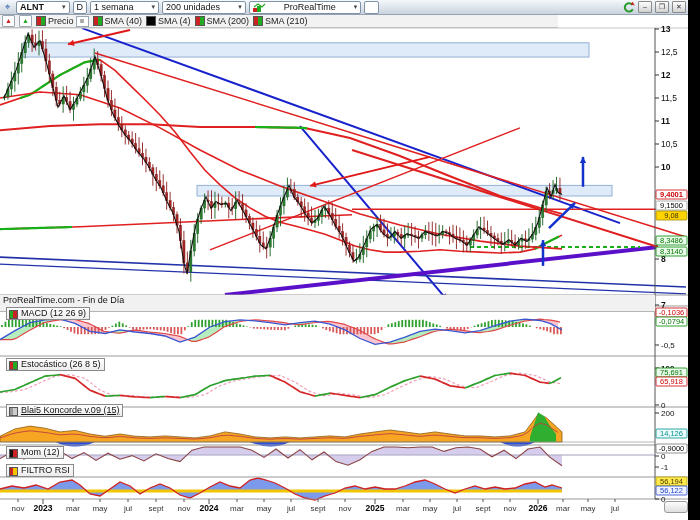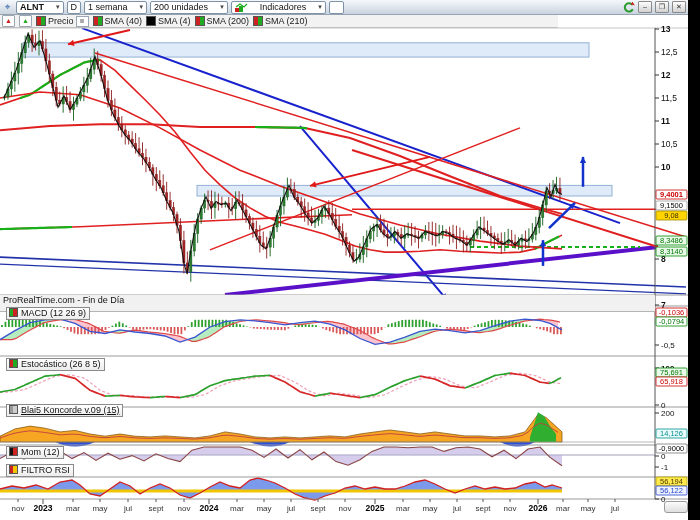--- a/index.html
+++ b/index.html
@@ -5,37 +5,37 @@
   html,body{margin:0;padding:0;background:#000;}
   .win{position:relative;width:700px;height:520px;background:#fff;overflow:hidden;
        font-family:"Liberation Sans",sans-serif;}
   svg text{font-family:"Liberation Sans",sans-serif;}
   #cv{position:absolute;left:0;top:0;z-index:0;}
   .titlebar{position:absolute;left:0;top:0;width:688px;height:15px;z-index:3;
     background:linear-gradient(#f5f8fb,#c9d3de);border-bottom:1px solid #94a2b2;
     display:flex;align-items:center;gap:3px;padding:0 2px;box-sizing:border-box;font-size:9px;color:#111;}
   .tool-ic{color:#3a6bb0;font-size:10px;width:11px;text-align:center;}
   .dd,.btn{background:#fff;border:1px solid #7f93a8;border-radius:2px;height:11px;line-height:10px;
-    padding:0 3px;display:inline-flex;align-items:center;gap:12px;white-space:nowrap;}
+    padding:0 3px;display:inline-flex;align-items:center;gap:18px;white-space:nowrap;}
   .car{font-style:normal;font-size:7px;color:#444;line-height:10px;}
   .spacer{flex:1;}
   .winbtn{width:12px;height:10px;background:linear-gradient(#fdfdfd,#d2d2d2);border:1px solid #8a8a8a;
     border-radius:1px;font-size:7px;line-height:9px;text-align:center;color:#333;}
   .legendbar{position:absolute;left:0;top:15px;width:558px;height:13px;z-index:3;background:#f2f2f2;
     border-bottom:1px solid #c0c0c0;display:flex;align-items:center;gap:4px;padding:0 2px;
     box-sizing:border-box;font-size:9px;color:#222;}
   .lgbtn{width:11px;height:10px;background:#fff;border:1px solid #9aa6b4;border-radius:1px;
     font-size:7px;line-height:9px;text-align:center;}
   .sw{display:inline-block;width:8px;height:8px;border:1px solid #555;}
   .lgitem{display:inline-flex;align-items:center;gap:2px;white-space:nowrap;}
   .styleic{width:11px;height:9px;background:#fff;border:1px solid #9aa6b4;font-size:6px;
     line-height:8px;text-align:center;color:#555;}
   .panel-label{position:absolute;z-index:2;background:linear-gradient(#ffffff,#ececec);
     border:1px solid #8a8a8a;height:11px;line-height:11px;font-size:9px;color:#111;
-    padding:0 3px 0 2px;display:flex;align-items:flex-start;gap:3px;white-space:nowrap;}
+    padding:0 3px 0 2px;display:flex;align-items:flex-end;gap:3px;white-space:nowrap;}
   .prt{position:absolute;left:0;top:295px;width:655px;height:17px;z-index:1;background:#f1f1f1;
     border-bottom:1px solid #b5b5b5;font-size:9px;line-height:11px;color:#111;padding-left:3px;
     box-sizing:border-box;}
   .blackstrip{position:absolute;left:688px;top:0;width:12px;height:520px;background:#000;z-index:4;}
   .corner-box{position:absolute;left:664px;top:501px;width:22px;height:10px;z-index:3;
     background:linear-gradient(#fcfcfc,#dfdfdf);border:1px solid #9a9a9a;border-radius:3px;}
   .mini-chart-ic{display:inline-block;}
 </style>
 </head>
 <body>
@@ -764,21 +764,21 @@
     <span class="dd">
       <span>200 unidades</span>
       <i class="car">▾</i>
     </span>
     <span class="dd">
       <svg class="mini-chart-ic" width="13" height="9">
         <rect x="0" y="5" width="4" height="4" fill="#cc2222"></rect>
         <rect x="4" y="3" width="4" height="6" fill="#22aa22"></rect>
         <polyline points="1,4 5,1 9,4 12,1" fill="none" stroke="#22aa22" stroke-width="1.2"></polyline>
       </svg>
-      <span>Indicadores</span>
+      <span>ProRealTime</span>
       <i class="car">▾</i>
     </span>
     <span class="btn" style="width:7px"></span>
     <span class="spacer"></span>
     <svg width="13" height="12">
       <path d="M10.5 4 A4.2 4.2 0 1 0 10.8 8.2" fill="none" stroke="#2a9a2a" stroke-width="2"></path>
       <polygon points="8.5,3.2 12.8,4.4 10.6,0.8" fill="#cc2222"></polygon>
     </svg>
     <span class="winbtn">–</span>
     <span class="winbtn">❒</span>

